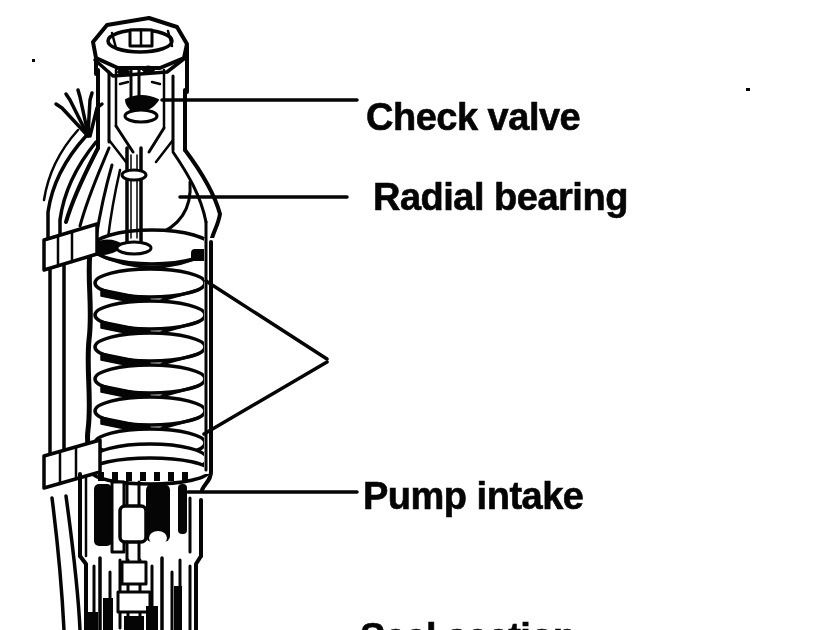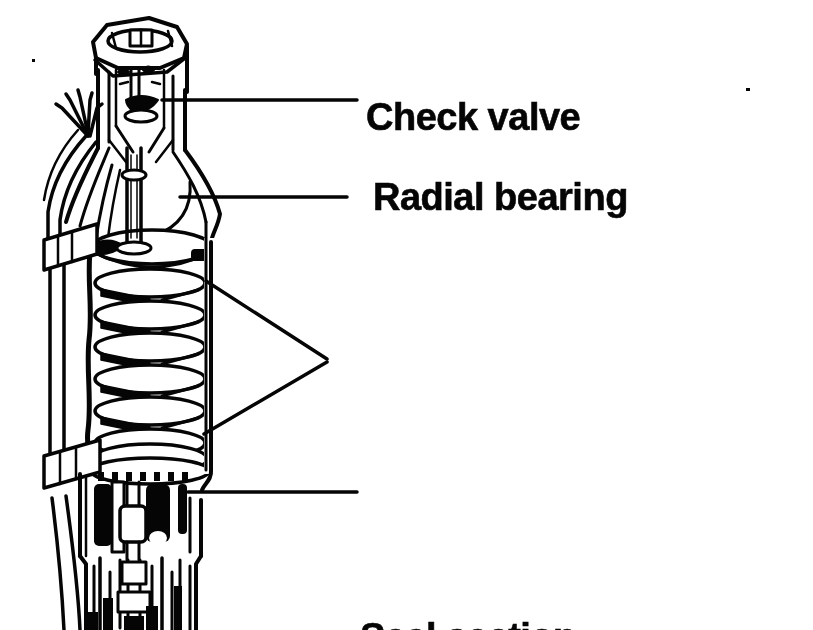--- a/index.html
+++ b/index.html
@@ -181,14 +181,15 @@
 
     <g fill="#050505" stroke="none">
       <rect x="32" y="59" width="3" height="3"></rect>
       <rect x="746" y="88" width="4" height="3"></rect>
       <rect x="210" y="436" width="3" height="3"></rect>
     </g>
   </svg>
 
   <div class="label lbl-check">Check valve</div>
   <div class="label lbl-radial">Radial bearing</div>
+  <div class="label lbl-intake">Pump intake</div>
   <div class="label lbl-seal">Seal section</div>
 </div>
 
 </body></html>

